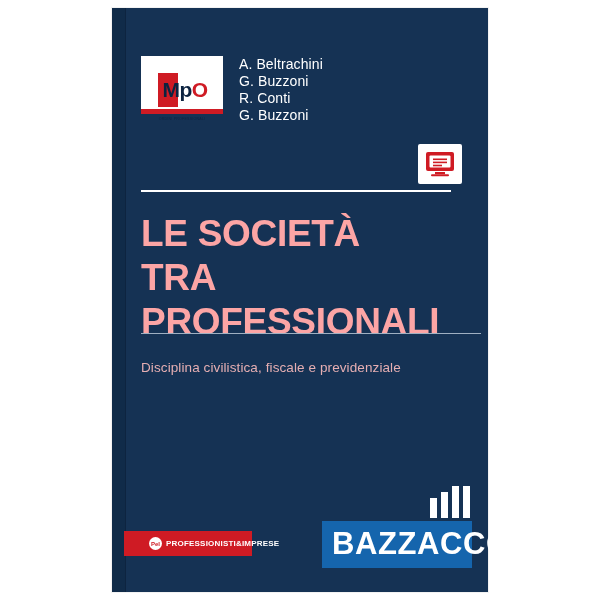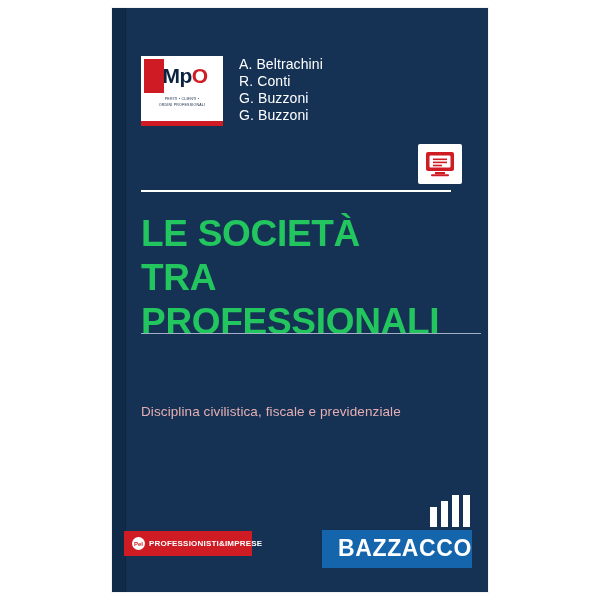--- a/index.html
+++ b/index.html
@@ -40,24 +40,24 @@
     background: #102b49;
     border-right: 1px solid #0d2440;
   }
 
   
   .mpo-logo {
     position: absolute;
     left: 29px;
     top: 48px;
     width: 82px;
-    height: 70px;
+    height: 58px;
     background: #ffffff;
     box-sizing: border-box;
-    padding: 0;
+    padding: 14px;
   }
   .mpo-logo .mpo-top {
     position: relative;
     height: 40px;
     background: #ffffff;
     display: flex;
     align-items: center;
     justify-content: center;
   }
   .mpo-logo .mpo-red-block {
@@ -143,53 +143,53 @@
     height: 1px;
     background: #9fb0c2;
   }
 
   
   .title {
     position: absolute;
     left: 29px;
     top: 204px;
     width: 340px;
-    color: #22c55e;
+    color: #fca5a5;
     font-size: 37px;
     font-weight: bold;
     line-height: 44px;
     letter-spacing: -0.3px;
   }
   .title .line2 { display: block; }
 
   
   .subtitle {
     position: absolute;
     left: 29px;
     top: 348px;
     width: 330px;
     color: #e3a9ad;
     color: #e5aeb2;
     font-size: 13.5px;
     line-height: 23px;
     letter-spacing: 0.1px;
   }
-  .subtitle span { display: block; margin-top: 44px; }
+  .subtitle span { display: block; }
 
   
   .badge {
     position: absolute;
     left: 12px;
     bottom: 36px;
     width: 128px;
     height: 25px;
     background: #cf1b24;
     display: flex;
     align-items: center;
-    padding-left: 8px;
+    padding-left: 25px;
     box-sizing: border-box;
   }
   .badge .badge-circle {
     width: 13px;
     height: 13px;
     border-radius: 50%;
     background: #ffffff;
     color: #cf1b24;
     font-size: 6px;
     font-weight: bold;
@@ -229,25 +229,25 @@
     margin-left: 4px;
   }
   .publisher .bars i:nth-child(1) { height: 20px; }
   .publisher .bars i:nth-child(2) { height: 26px; }
   .publisher .bars i:nth-child(3) { height: 32px; }
   .publisher .bars i:nth-child(4) { height: 32px; }
   .publisher .name {
     background: #1669b5;
     background: #1565ad;
     color: #ffffff;
-    font-size: 23px;
+    font-size: 31px;
     font-weight: bold;
     letter-spacing: 0.6px;
     text-align: center;
-    padding: 5px 0 6px 16px;
+    padding: 5px 0 6px 10px;
   }
 </style>
 </head>
 <body>
 
 <div class="page">
   <div class="cover">
 
     <div class="spine"></div>
 
@@ -258,22 +258,22 @@
           <span>Mp</span><span class="o">O</span>
         </div>
       </div>
       <div class="mpo-sub">PERITI • CLIENTI •</div>
       <div class="mpo-sub">ORDINI PROFESSIONALI</div>
       <div class="mpo-bar"></div>
     </div>
 
     <div class="authors">
       <div>A. Beltrachini</div>
+      <div>G. Buzzoni</div>
       <div>R. Conti</div>
-      <div>G. Buzzoni</div>
       <div>G. Buzzoni</div>
     </div>
 
     <div class="monitor-icon">
       <svg width="30" height="26" viewBox="0 0 30 26" aria-hidden="true">
         <rect x="1" y="1" width="28" height="19" rx="2" fill="#cf1b24"></rect>
         <rect x="4.5" y="4.5" width="21" height="12" rx="1" fill="#ffffff"></rect>
         <rect x="8" y="7.5" width="14" height="1.6" fill="#cf1b24"></rect>
         <rect x="8" y="10.6" width="14" height="1.6" fill="#cf1b24"></rect>
         <rect x="8" y="13.7" width="9" height="1.6" fill="#cf1b24"></rect>

